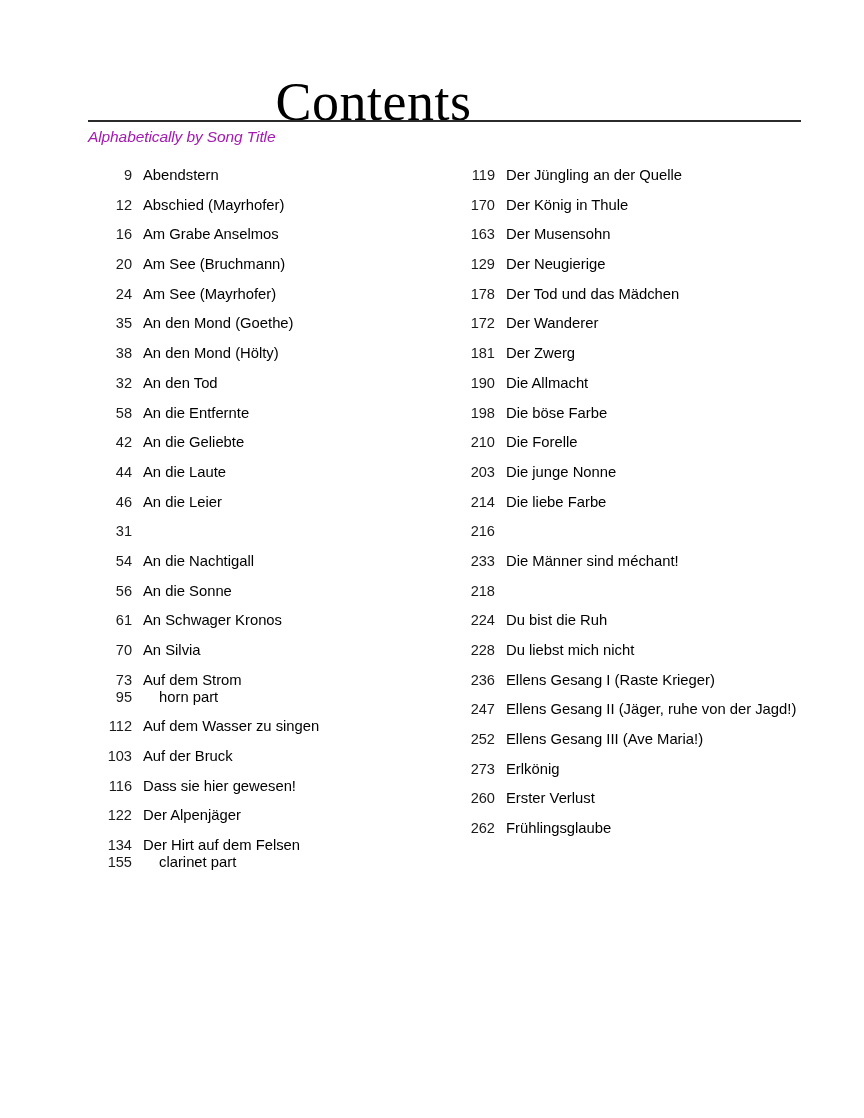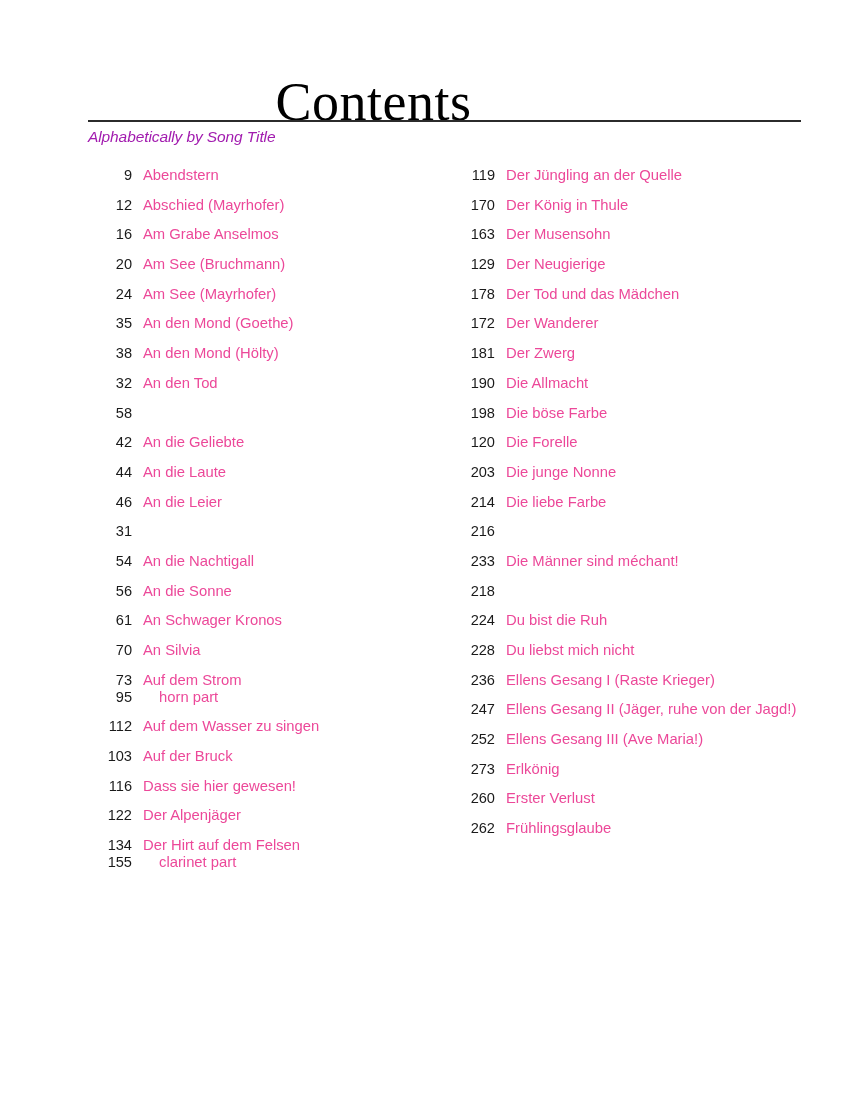--- a/index.html
+++ b/index.html
@@ -100,21 +100,21 @@
     color: #1a1a1a;
     white-space: nowrap;
   }
   .column-right .toc-page { width: 37px; }
 
   .toc-title {
     flex: 1 1 auto;
     padding-left: 11px;
     font-size: 14.8px;
     line-height: 1;
-    color: #ec4899;
+    color: #000000;
     white-space: nowrap;
   }
   .toc-entry.sub .toc-title {
     padding-left: 27px;
   }
 </style>
 </head>
 <body>
 
 <div class="page">
@@ -154,20 +154,21 @@
         <div class="toc-entry">
           <span class="toc-page">38</span>
           <span class="toc-title">An den Mond (Hölty)</span>
         </div>
         <div class="toc-entry">
           <span class="toc-page">32</span>
           <span class="toc-title">An den Tod</span>
         </div>
         <div class="toc-entry">
           <span class="toc-page">58</span>
+          <span class="toc-title">An die Entfernte</span>
         </div>
         <div class="toc-entry">
           <span class="toc-page">42</span>
           <span class="toc-title">An die Geliebte</span>
         </div>
         <div class="toc-entry">
           <span class="toc-page">44</span>
           <span class="toc-title">An die Laute</span>
         </div>
         <div class="toc-entry">
@@ -257,21 +258,21 @@
         </div>
         <div class="toc-entry">
           <span class="toc-page">190</span>
           <span class="toc-title">Die Allmacht</span>
         </div>
         <div class="toc-entry">
           <span class="toc-page">198</span>
           <span class="toc-title">Die böse Farbe</span>
         </div>
         <div class="toc-entry">
-          <span class="toc-page">120</span>
+          <span class="toc-page">210</span>
           <span class="toc-title">Die Forelle</span>
         </div>
         <div class="toc-entry">
           <span class="toc-page">203</span>
           <span class="toc-title">Die junge Nonne</span>
         </div>
         <div class="toc-entry">
           <span class="toc-page">214</span>
           <span class="toc-title">Die liebe Farbe</span>
         </div>

